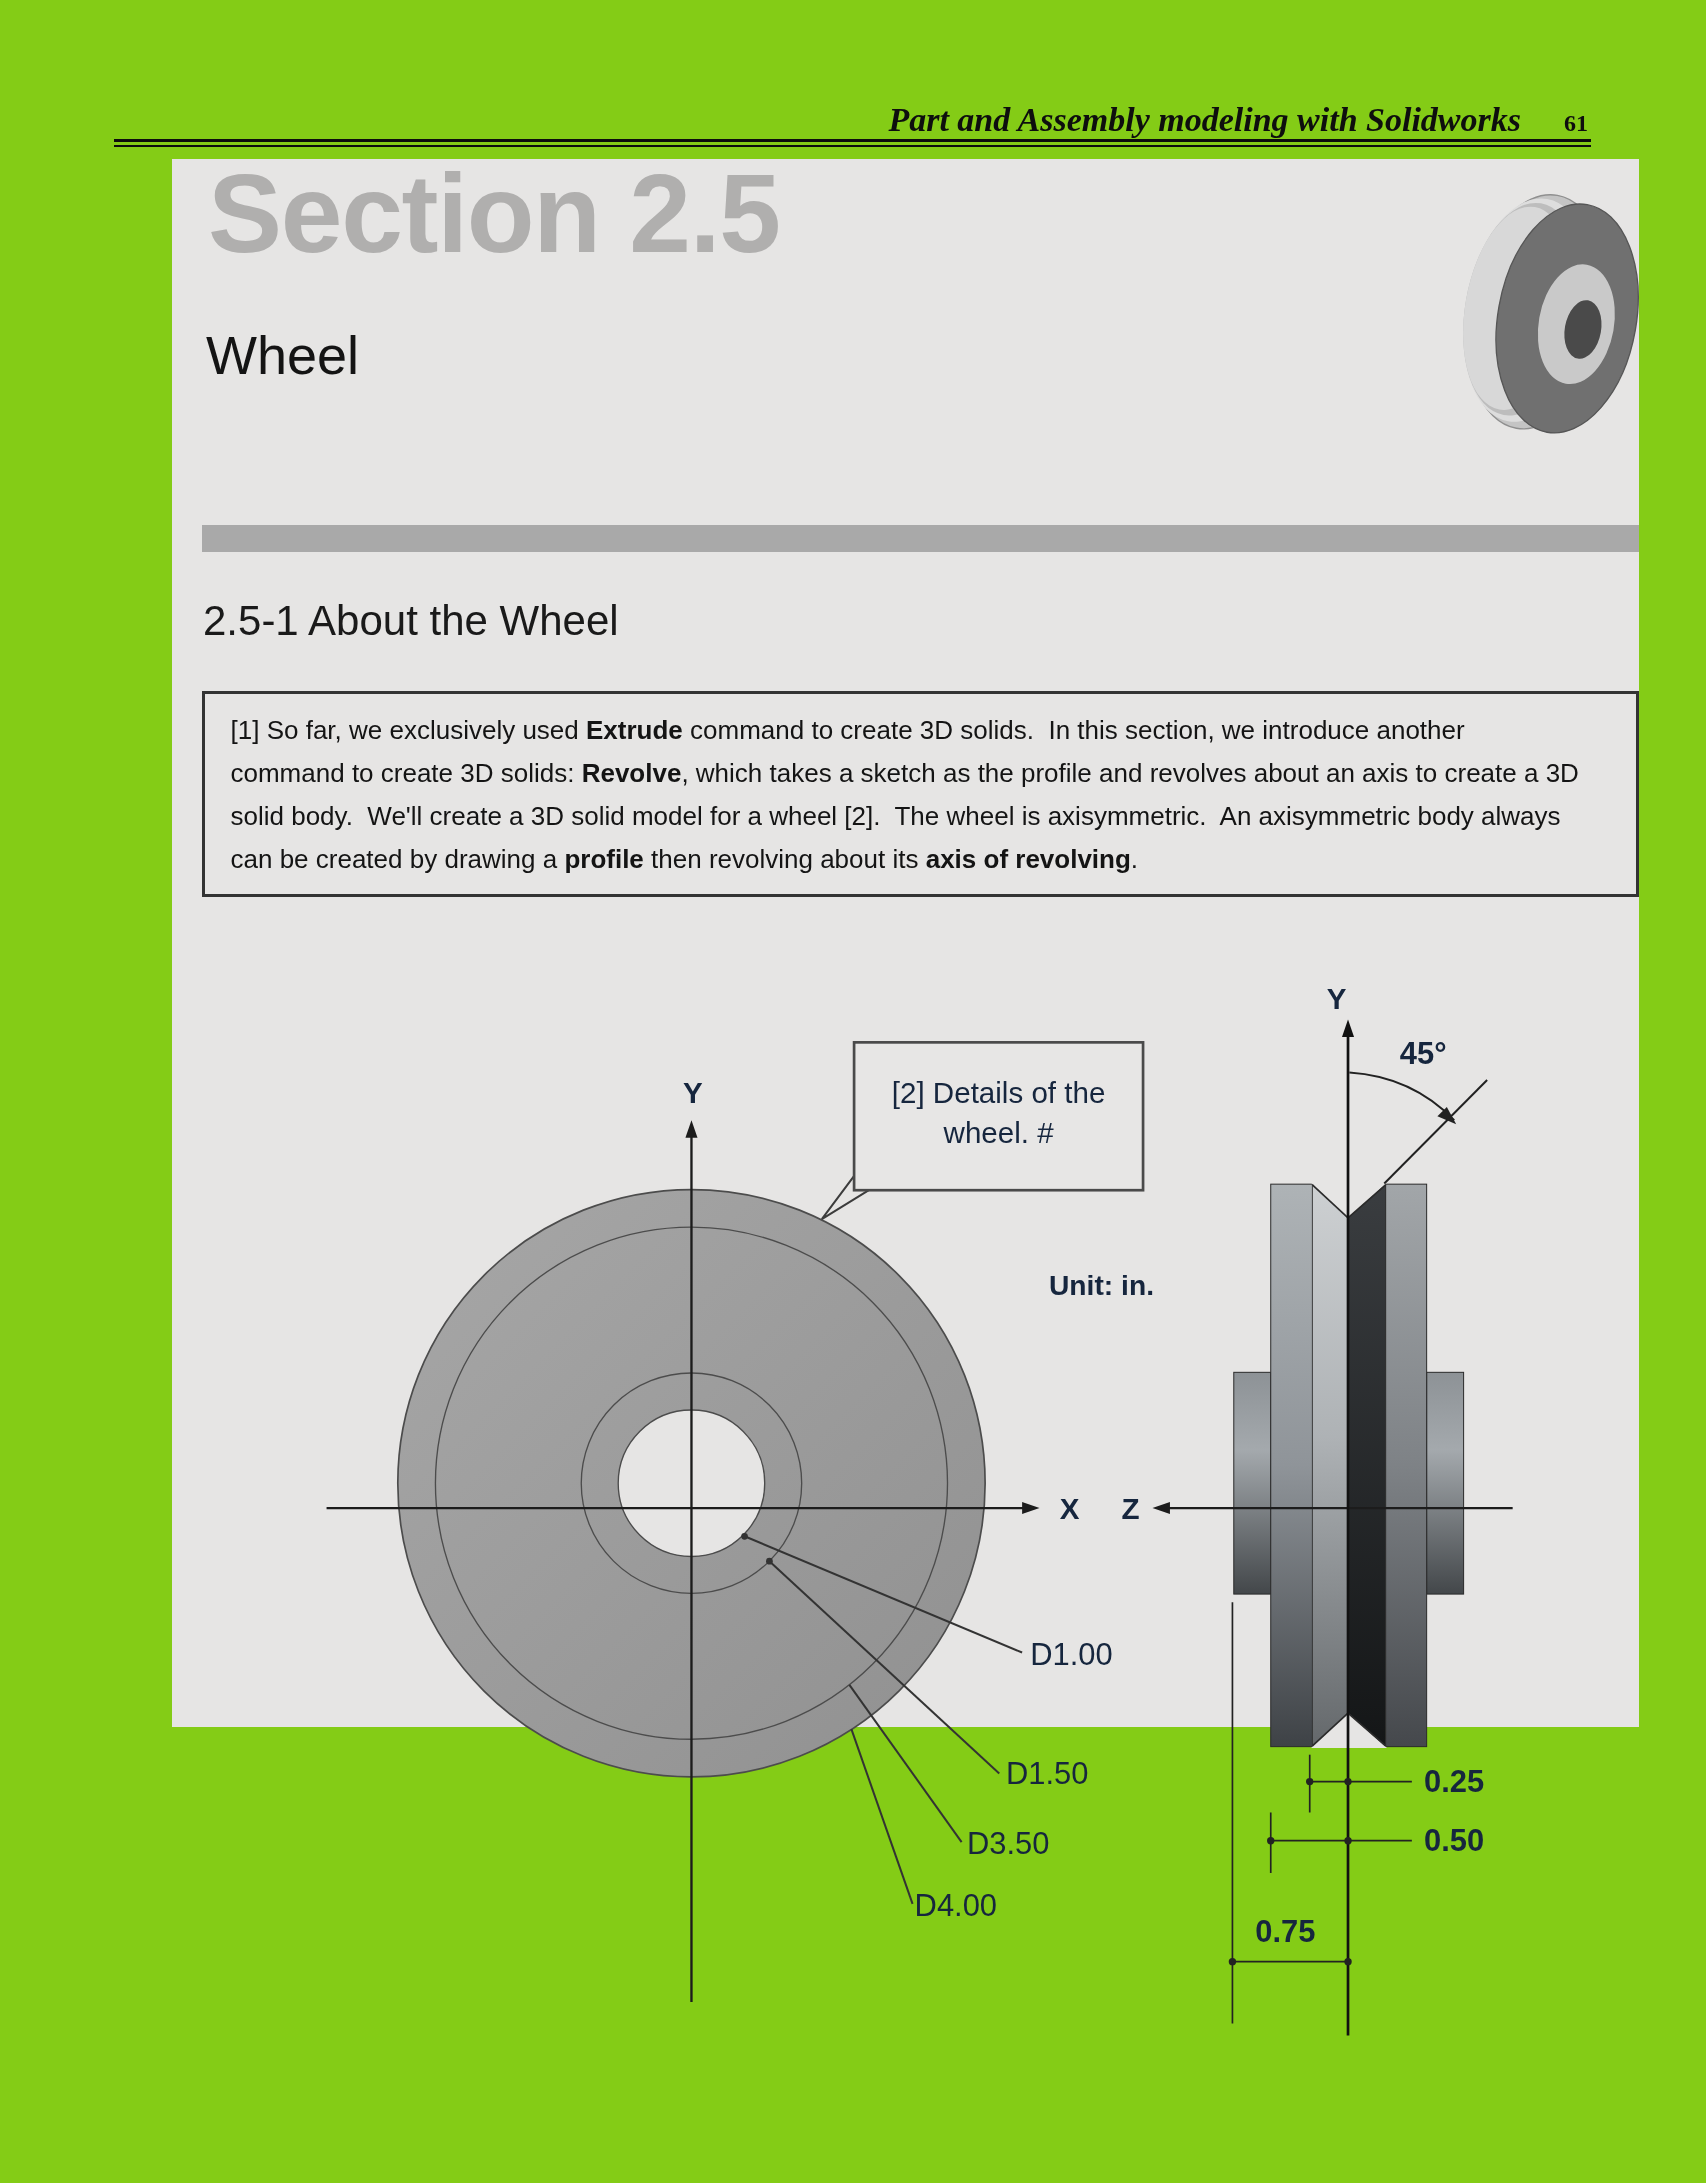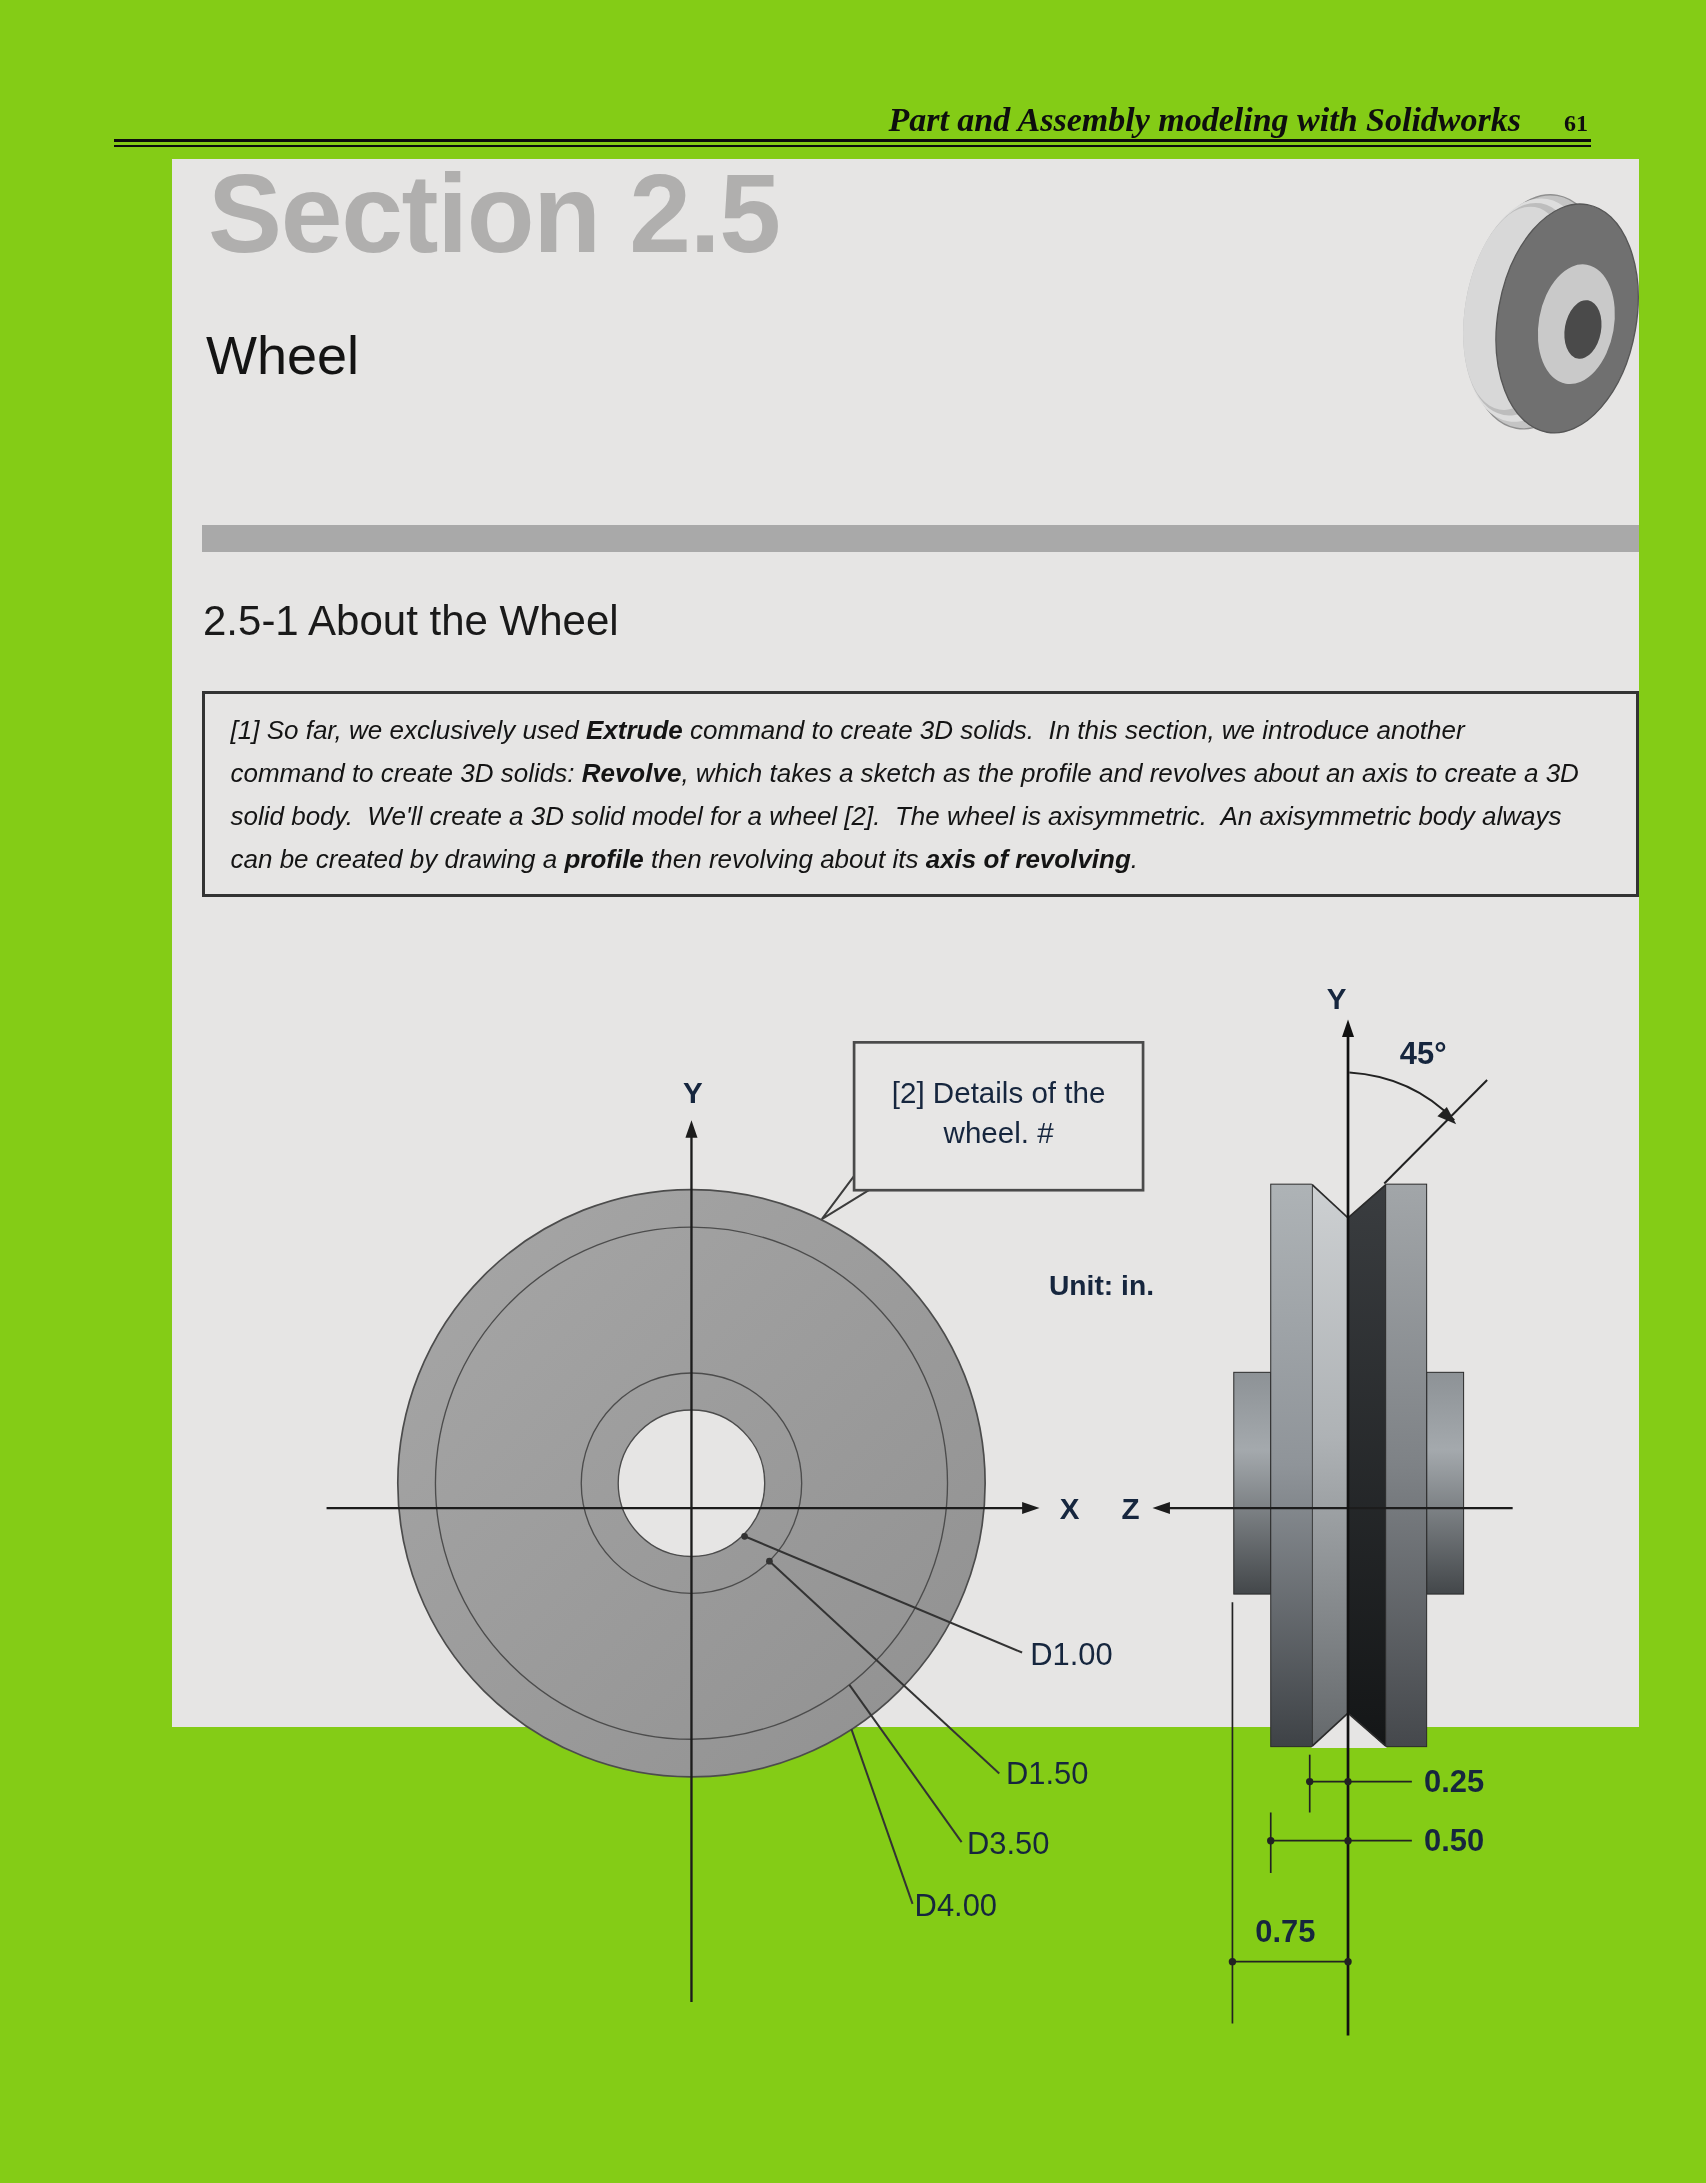--- a/index.html
+++ b/index.html
@@ -24,21 +24,21 @@
 
   .icon3d{position:absolute;left:1280px;top:23.5px;}
 
   .bar{position:absolute;left:30px;top:366px;width:1437px;height:27px;background:#a9a9a9;}
 
   .subhead{position:absolute;left:31px;top:438px;font-size:42px;color:#1a1a1a;font-weight:500;
            letter-spacing:0px;}
 
   .introbox{position:absolute;left:30px;top:532px;width:1437px;box-sizing:border-box;
             border:3.4px solid #333333;padding:15px 25.5px 13.4px 25.5px;background:#e6e5e4;
-            font-size:26px;line-height:43px;color:#141414;font-style:italic;}
+            font-size:26px;line-height:43px;color:#141414;}
   .run-line{white-space:pre-wrap;}
   .b{font-weight:bold;}
 
   .fig{position:absolute;left:0px;top:734px;}
 
   
   text{font-family:"Liberation Sans", sans-serif;fill:#16263e;}
   .axlbl{font-size:44px;font-weight:600;}
   .dimlbl{font-size:46px;font-weight:600;}
   .dialbl{font-size:46px;font-weight:500;}

